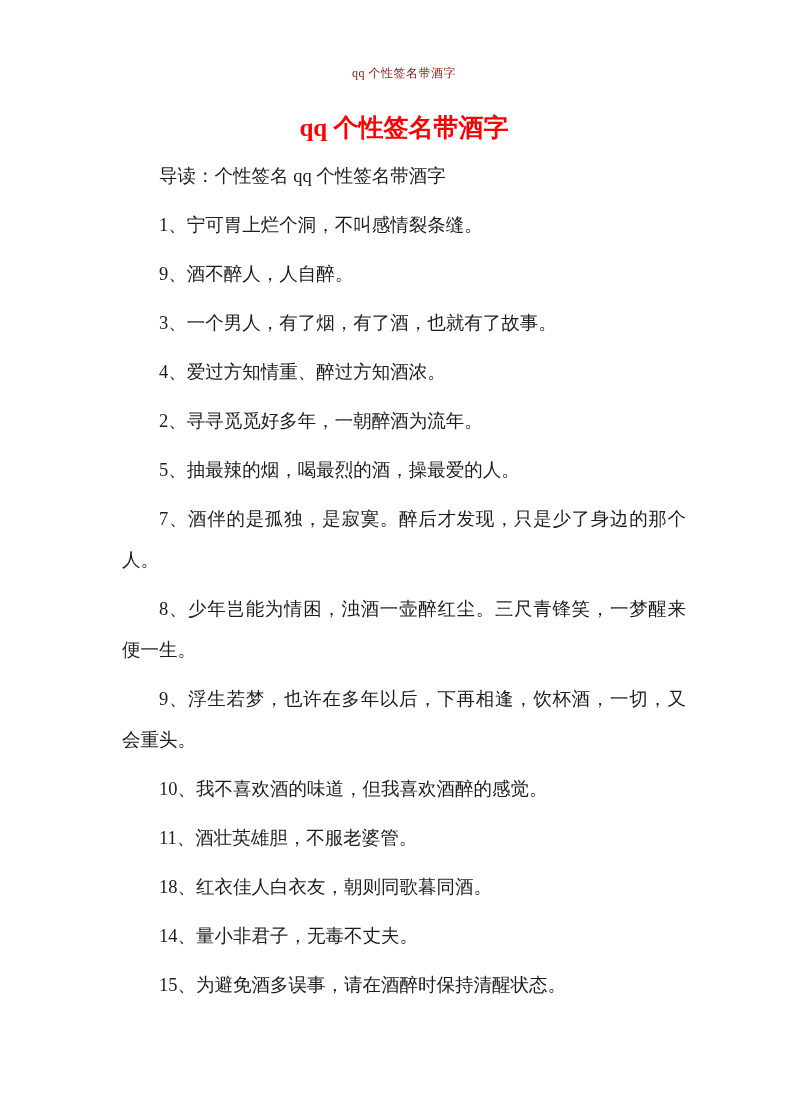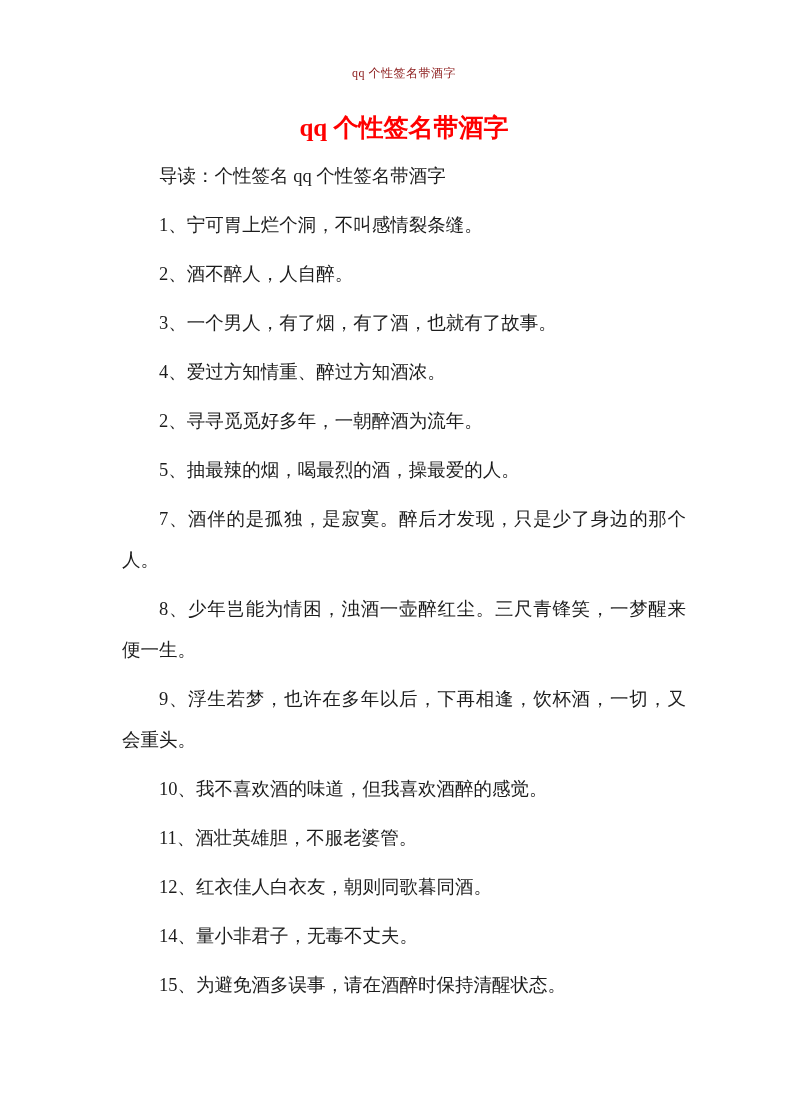--- a/index.html
+++ b/index.html
@@ -61,27 +61,27 @@
 <body>
 
 <div class="page">
   <div class="doc-header">qq 个性签名带酒字</div>
 
   <h1 class="doc-title">qq 个性签名带酒字</h1>
 
   <div class="content">
     <p>导读：个性签名 qq 个性签名带酒字</p>
     <p>1、宁可胃上烂个洞，不叫感情裂条缝。</p>
-    <p>2、酒不醉人，人自醉。</p>
+    <p>9、酒不醉人，人自醉。</p>
     <p>3、一个男人，有了烟，有了酒，也就有了故事。</p>
     <p>4、爱过方知情重、醉过方知酒浓。</p>
     <p>2、寻寻觅觅好多年，一朝醉酒为流年。</p>
     <p>5、抽最辣的烟，喝最烈的酒，操最爱的人。</p>
     <p>7、酒伴的是孤独，是寂寞。醉后才发现，只是少了身边的那个人。</p>
     <p>8、少年岂能为情困，浊酒一壶醉红尘。三尺青锋笑，一梦醒来便一生。</p>
     <p>9、浮生若梦，也许在多年以后，下再相逢，饮杯酒，一切，又会重头。</p>
     <p>10、我不喜欢酒的味道，但我喜欢酒醉的感觉。</p>
     <p>11、酒壮英雄胆，不服老婆管。</p>
-    <p>12、红衣佳人白衣友，朝则同歌暮同酒。</p>
+    <p>18、红衣佳人白衣友，朝则同歌暮同酒。</p>
     <p>14、量小非君子，无毒不丈夫。</p>
     <p>15、为避免酒多误事，请在酒醉时保持清醒状态。</p>
   </div>
 </div>
 
 </body></html>

